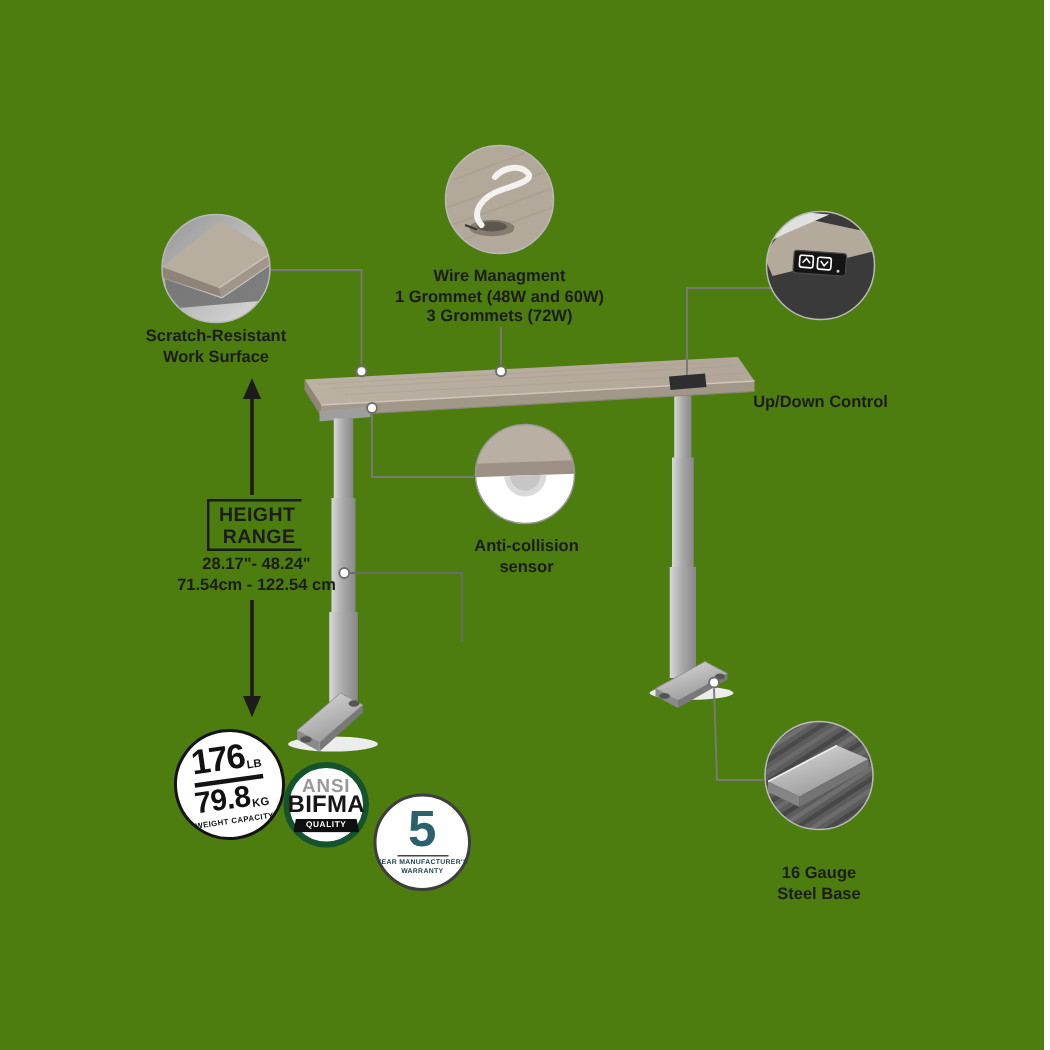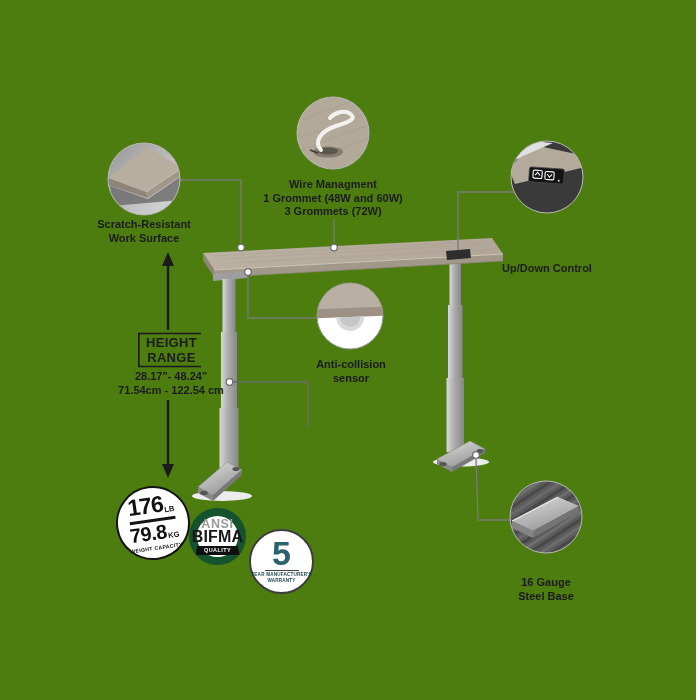--- a/index.html
+++ b/index.html
@@ -5,33 +5,33 @@
   html,body{margin:0;padding:0;background:#fff;}
   .stage{position:relative;width:696px;height:700px;background:#4d7c0f;overflow:hidden;
          font-family:Liberation Sans, sans-serif;}
   .stage svg{position:absolute;left:0;top:0;}
 
   .lbl{position:absolute;font-weight:700;font-size:11px;line-height:13.5px;color:#1c1c1c;
        text-align:center;transform:translateX(-50%);white-space:nowrap;}
   .lbl span{display:block;}
 
   .lbl-legs{transform:none;text-align:left;font-size:13.5px;line-height:16.5px;}
-  .hr-title{transform:none;text-align:center;font-size:13px;line-height:14.5px;letter-spacing:.3px;}
+  .hr-title{transform:none;text-align:right;font-size:13px;line-height:14.5px;letter-spacing:.3px;}
 
   .badge{position:absolute;background:#fff;border-radius:50%;display:flex;flex-direction:column;
          align-items:center;justify-content:center;text-align:center;box-sizing:border-box;}
   #badge-weight{left:116px;top:486px;width:74px;height:74px;border:2.6px solid #141414;transform:rotate(-8deg);}
   .w-row{display:flex;align-items:flex-end;line-height:1;}
   .w-big{font-weight:700;font-size:23px;line-height:.95;letter-spacing:-1px;color:#111;}
   .w-big2{font-weight:700;font-size:20px;line-height:.95;letter-spacing:-.5px;color:#111;}
   .w-unit{font-weight:700;font-size:7.5px;color:#111;margin:0 0 1.5px 1px;}
   .w-div{width:46px;height:2.2px;background:#141414;margin:2px 0;}
   .w-cap{font-weight:700;font-size:5.2px;letter-spacing:.3px;color:#111;margin-top:2px;}
 
-  #badge-ansi{left:189px;top:508px;width:57px;height:57px;border:8px solid #14532d;}
+  #badge-ansi{left:189px;top:508px;width:57px;height:57px;border:4px solid #14532d;}
   .a1{font-weight:700;font-size:12.5px;line-height:12px;color:#999;letter-spacing:.6px;}
   .a2{font-weight:800;font-size:16px;line-height:14px;color:#161616;letter-spacing:.2px;}
   .a3{margin-top:2px;background:#0f0f0f;color:#fff;font-weight:700;font-size:5.5px;line-height:9px;
       width:44px;letter-spacing:.4px;clip-path:polygon(4% 0,96% 0,100% 100%,0 100%);}
 
   #badge-warranty{left:249px;top:529px;width:65px;height:65px;border:2.2px solid #3e3e3e;}
   .y5{font-weight:700;font-size:34px;line-height:29px;color:#2a616c;}
   .ydiv{width:34px;height:1px;background:#444;margin:2px 0 1px;}
   .ycap{font-weight:700;font-size:4.6px;line-height:5.8px;color:#1c454e;letter-spacing:.2px;}
 </style>

